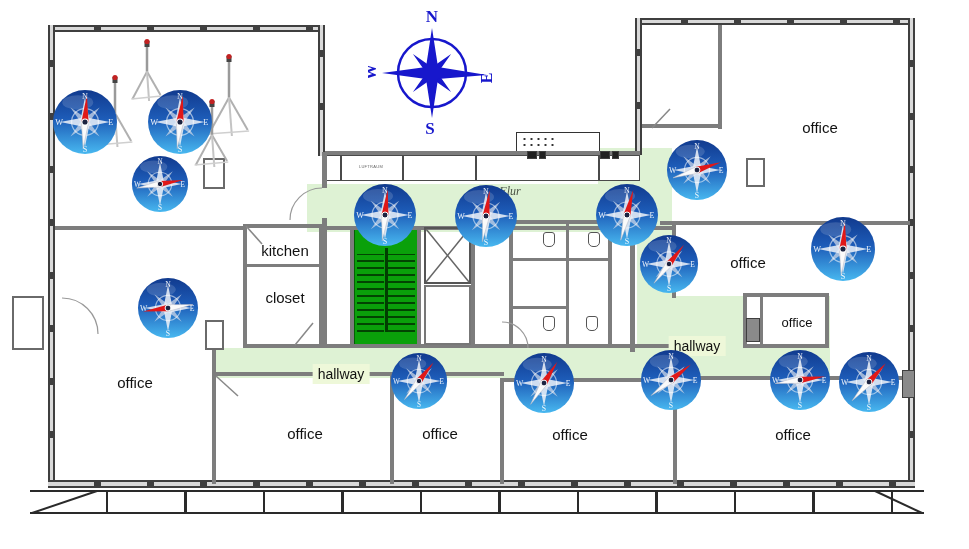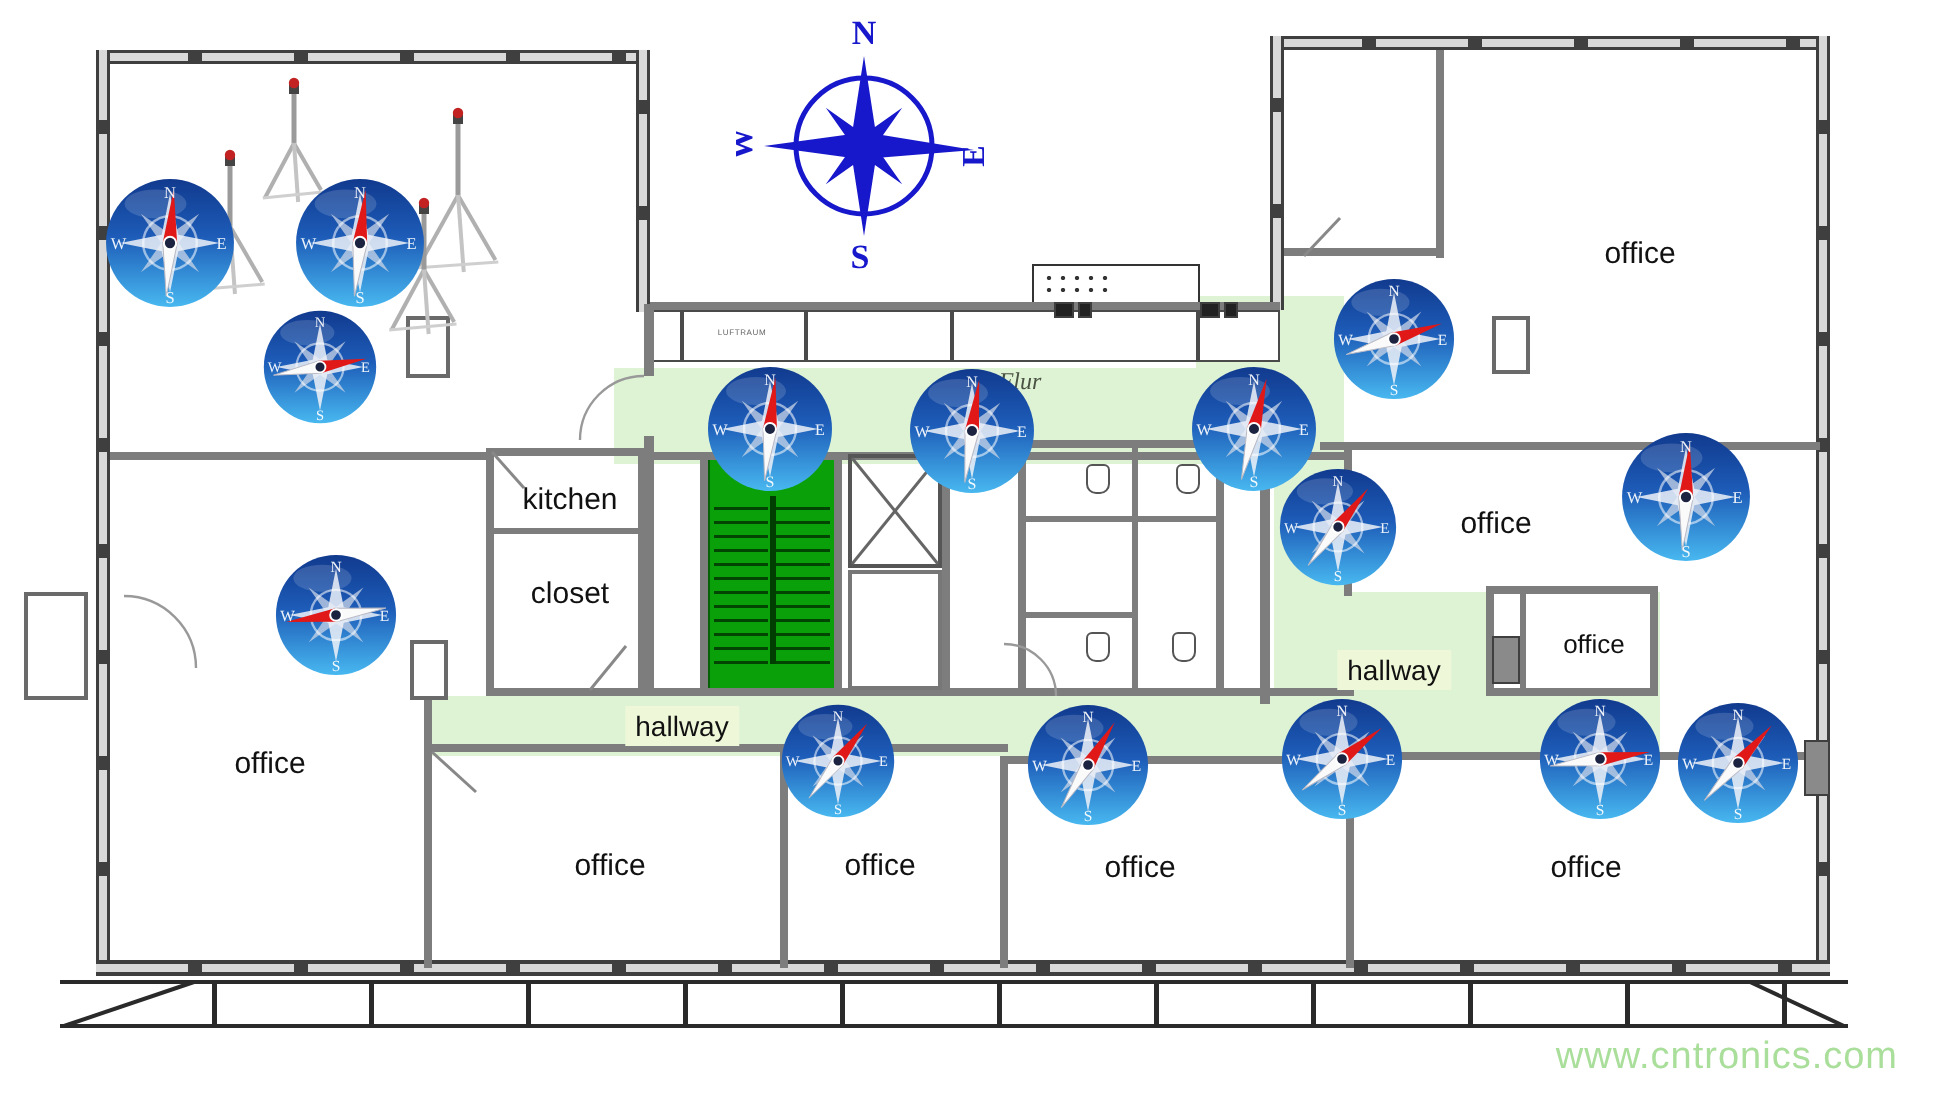--- a/index.html
+++ b/index.html
@@ -10,21 +10,21 @@
   .wall{position:absolute;background:#7d7d7d;z-index:3;}
   .wall-oh{position:absolute;z-index:3;
      background-image:repeating-linear-gradient(90deg,transparent 0 46px,#3f3f3f 46px 53px),
                       linear-gradient(#3f3f3f 0 22%,#d9d9d9 22% 78%,#3f3f3f 78% 100%);}
   .wall-ov{position:absolute;z-index:3;
      background-image:repeating-linear-gradient(0deg,transparent 0 46px,#3f3f3f 46px 53px),
                       linear-gradient(90deg,#3f3f3f 0 22%,#d9d9d9 22% 78%,#3f3f3f 78% 100%);}
   .label{position:absolute;transform:translate(-50%,-50%);color:#111;z-index:5;white-space:nowrap;}
   .label.room{font-size:15px;}
   .label.room-sm{font-size:13px;}
-  .label.hall{font-size:14px;background:#eef8d9;padding:2px 5px;}
+  .label.hall{font-size:14px;background:#eef8d9;padding:2px 5px;margin-top:11px;}
   .label.flur{font-size:12px;color:#4a5244;font-family:"Liberation Serif",serif;font-style:italic;}
   .label.tiny{font-size:4px;color:#666;letter-spacing:.3px;}
   .smallbox{position:absolute;background:#fff;border:2px solid #6a6a6a;z-index:4;}
   .darkbox{position:absolute;background:#8a8a8a;border:1px solid #3f3f3f;z-index:4;}
   #counter-band{position:absolute;left:325px;top:155px;width:315px;height:26px;
      border:1.5px solid #4a4a4a;background:#fff;box-sizing:border-box;z-index:3;}
   .band-div{position:absolute;top:155px;width:2px;height:26px;background:#4a4a4a;z-index:4;}
   #dots-box{position:absolute;left:516px;top:132px;width:84px;height:20px;border:1.5px solid #333;
      background:#fff;box-sizing:border-box;z-index:3;}
   #dots-inner{position:absolute;left:4px;top:3px;width:34px;height:13px;
@@ -116,21 +116,20 @@
         <polygon points="64,40 68,63 91,67 68,71 64,94 60,71 37,67 60,63"></polygon>
       </g>
       <polygon points="64,22 70,61 119,69 70,73 64,112 58,73 14,67 58,61"></polygon>
       <text x="64" y="16" text-anchor="middle" font-size="17" font-weight="bold" font-family="Liberation Serif,serif" id="rose-n">N</text>
       <text x="62" y="128" text-anchor="middle" font-size="17" font-weight="bold" font-family="Liberation Serif,serif" id="rose-s">S</text>
       <text x="8" y="66" text-anchor="middle" font-size="16" font-weight="bold" font-family="Liberation Serif,serif" transform="rotate(-90 8 66)" id="rose-w">W</text>
       <text x="124" y="72" text-anchor="middle" font-size="16" font-weight="bold" font-family="Liberation Serif,serif" transform="rotate(-90 124 72)" id="rose-e">E</text>
     </g>
   </svg>
 
-  <div id="watermark">www.cntronics.com</div>
 <div class="wall-oh" style="left: 48px; top: 25px; width: 277px; height: 7px;"></div>
     <div class="wall-ov" style="left: 48px; top: 25px; width: 7px; height: 459px;"></div>
     <div class="wall-ov" style="left: 318px; top: 25px; width: 7px; height: 131px;"></div>
     <div class="wall-oh" style="left: 635px; top: 18px; width: 280px; height: 7px;"></div>
     <div class="wall-ov" style="left: 908px; top: 18px; width: 7px; height: 466px;"></div>
     <div class="wall-ov" style="left: 635px; top: 18px; width: 7px; height: 137px;"></div>
     <div class="wall-oh" style="left: 48px; top: 480px; width: 867px; height: 8px;"></div>
     <div class="wall" style="left: 325px; top: 151px; width: 315px; height: 4px;"></div>
     <div class="wall" style="left: 55px; top: 226px; width: 192px; height: 4px;"></div>
     <div class="wall" style="left: 243px; top: 224px; width: 4px; height: 124px;"></div>

